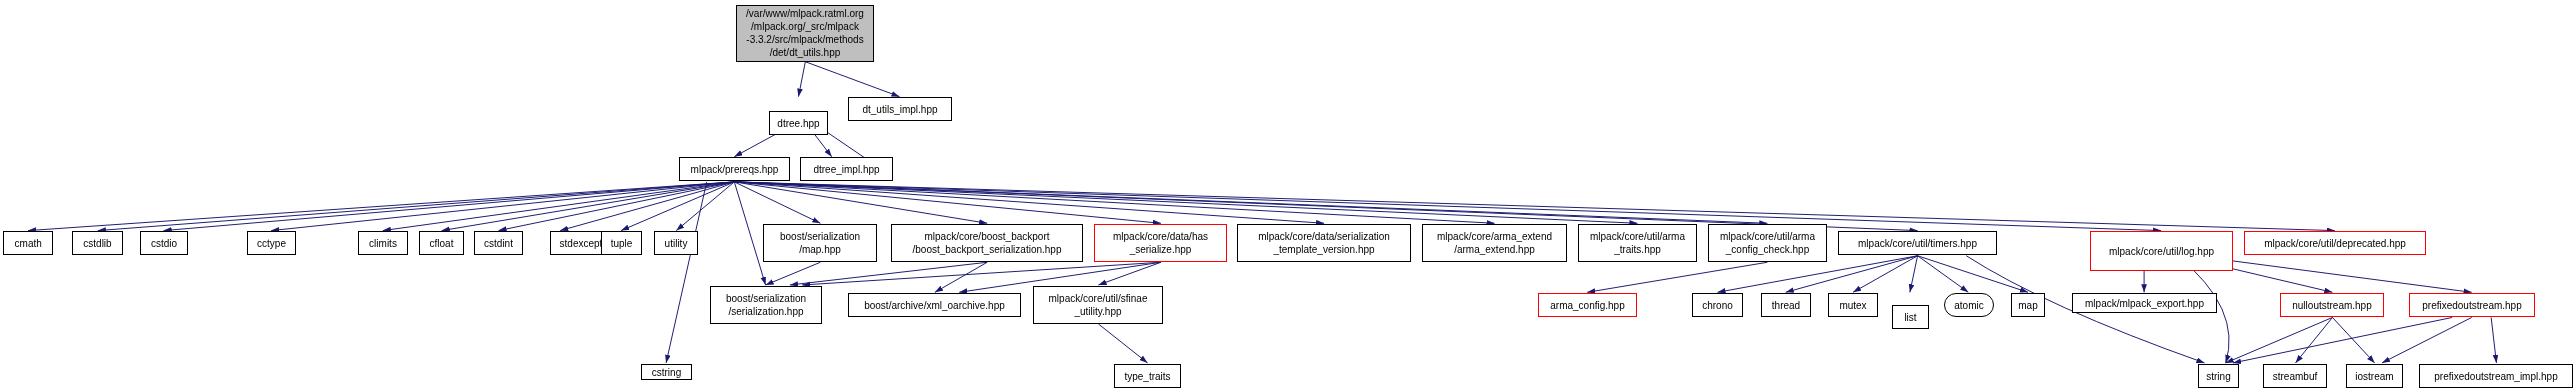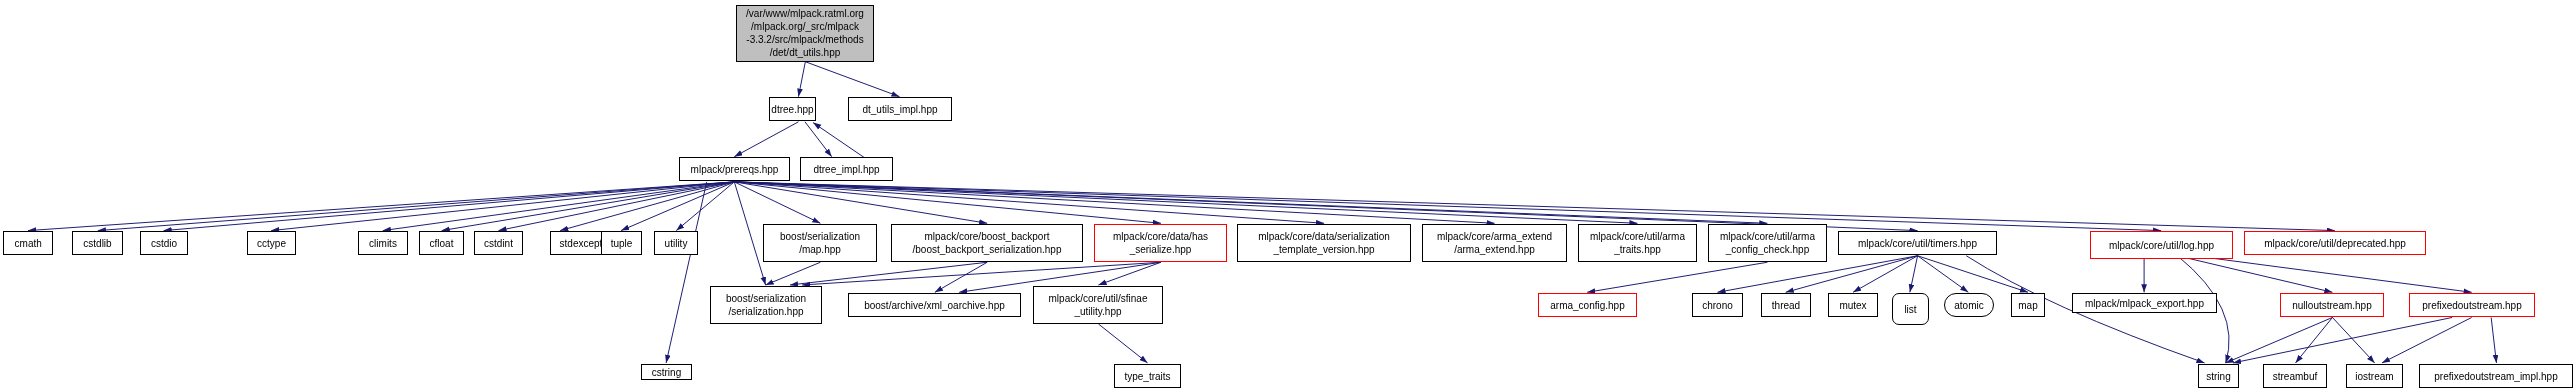--- a/index.html
+++ b/index.html
@@ -98,21 +98,21 @@
         <path d="M3068.5,391 L3075,447" class="edge" stroke="#191970" stroke-width="1.2" marker-end="url(#arrowhead)" data-interactable="false"></path>
       </g>
   </svg>
 
 <div class="node main" data-interactable="false" style="left: 736px; top: 4.9px; width: 138px; height: 57px;">
       <span data-interactable="false">/var/www/mlpack.ratml.org</span>
       <span data-interactable="false">/mlpack.org/_src/mlpack</span>
       <span data-interactable="false">-3.3.2/src/mlpack/methods</span>
       <span data-interactable="false">/det/dt_utils.hpp</span>
     </div>
-    <div class="node" data-interactable="true" style="left: 769px; top: 97px; width: 47px; height: 24px;">
+    <div class="node" data-interactable="true" style="left: 769px; top: 111px; width: 59px; height: 24px;">
       <span data-interactable="false">dtree.hpp</span>
     </div>
     <div class="node" data-interactable="true" style="left: 848px; top: 97px; width: 104px; height: 24px;">
       <span data-interactable="false">dt_utils_impl.hpp</span>
     </div>
     <div class="node" data-interactable="true" style="left: 679px; top: 157px; width: 111px; height: 24px;">
       <span data-interactable="false">mlpack/prereqs.hpp</span>
     </div>
     <div class="node" data-interactable="true" style="left: 800px; top: 157px; width: 93px; height: 24px;">
       <span data-interactable="false">dtree_impl.hpp</span>
@@ -171,21 +171,21 @@
       <span data-interactable="false">mlpack/core/util/arma</span>
       <span data-interactable="false">_traits.hpp</span>
     </div>
     <div class="node" data-interactable="true" style="left: 1708px; top: 224px; width: 119px; height: 38px;">
       <span data-interactable="false">mlpack/core/util/arma</span>
       <span data-interactable="false">_config_check.hpp</span>
     </div>
     <div class="node" data-interactable="true" style="left: 1838px; top: 231px; width: 159px; height: 24px;">
       <span data-interactable="false">mlpack/core/util/timers.hpp</span>
     </div>
-    <div class="node red" data-interactable="true" style="left: 2090px; top: 231px; width: 143px; height: 28px;">
+    <div class="node red" data-interactable="true" style="left: 2090px; top: 231px; width: 143px; height: 40px;">
       <span data-interactable="false">mlpack/core/util/log.hpp</span>
     </div>
     <div class="node red" data-interactable="true" style="left: 2244px; top: 231px; width: 182px; height: 24px;">
       <span data-interactable="false">mlpack/core/util/deprecated.hpp</span>
     </div>
     <div class="node" data-interactable="false" style="left: 710px; top: 286px; width: 112px; height: 38px;">
       <span data-interactable="false">boost/serialization</span>
       <span data-interactable="false">/serialization.hpp</span>
     </div>
     <div class="node" data-interactable="false" style="left: 848px; top: 293px; width: 173px; height: 24px;">
@@ -200,21 +200,21 @@
     </div>
     <div class="node" data-interactable="false" style="left: 1692px; top: 293px; width: 51px; height: 24px;">
       <span data-interactable="false">chrono</span>
     </div>
     <div class="node" data-interactable="false" style="left: 1761px; top: 293px; width: 50px; height: 24px;">
       <span data-interactable="false">thread</span>
     </div>
     <div class="node" data-interactable="false" style="left: 1828px; top: 293px; width: 50px; height: 24px;">
       <span data-interactable="false">mutex</span>
     </div>
-    <div class="node" data-interactable="false" style="left: 1892px; top: 293px; width: 37px; height: 32px; border-radius: 7px;">
+    <div class="node" data-interactable="false" style="left: 1892px; top: 305px; width: 37px; height: 24px;">
       <span data-interactable="false">list</span>
     </div>
     <div class="node" data-interactable="false" style="left: 1944px; top: 293px; width: 50px; height: 24px; border-radius: 12px;">
       <span data-interactable="false">atomic</span>
     </div>
     <div class="node" data-interactable="false" style="left: 2011px; top: 293px; width: 34px; height: 24px;">
       <span data-interactable="false">map</span>
     </div>
     <div class="node" data-interactable="true" style="left: 2072px; top: 293px; width: 145px; height: 20px;">
       <span data-interactable="false">mlpack/mlpack_export.hpp</span>

